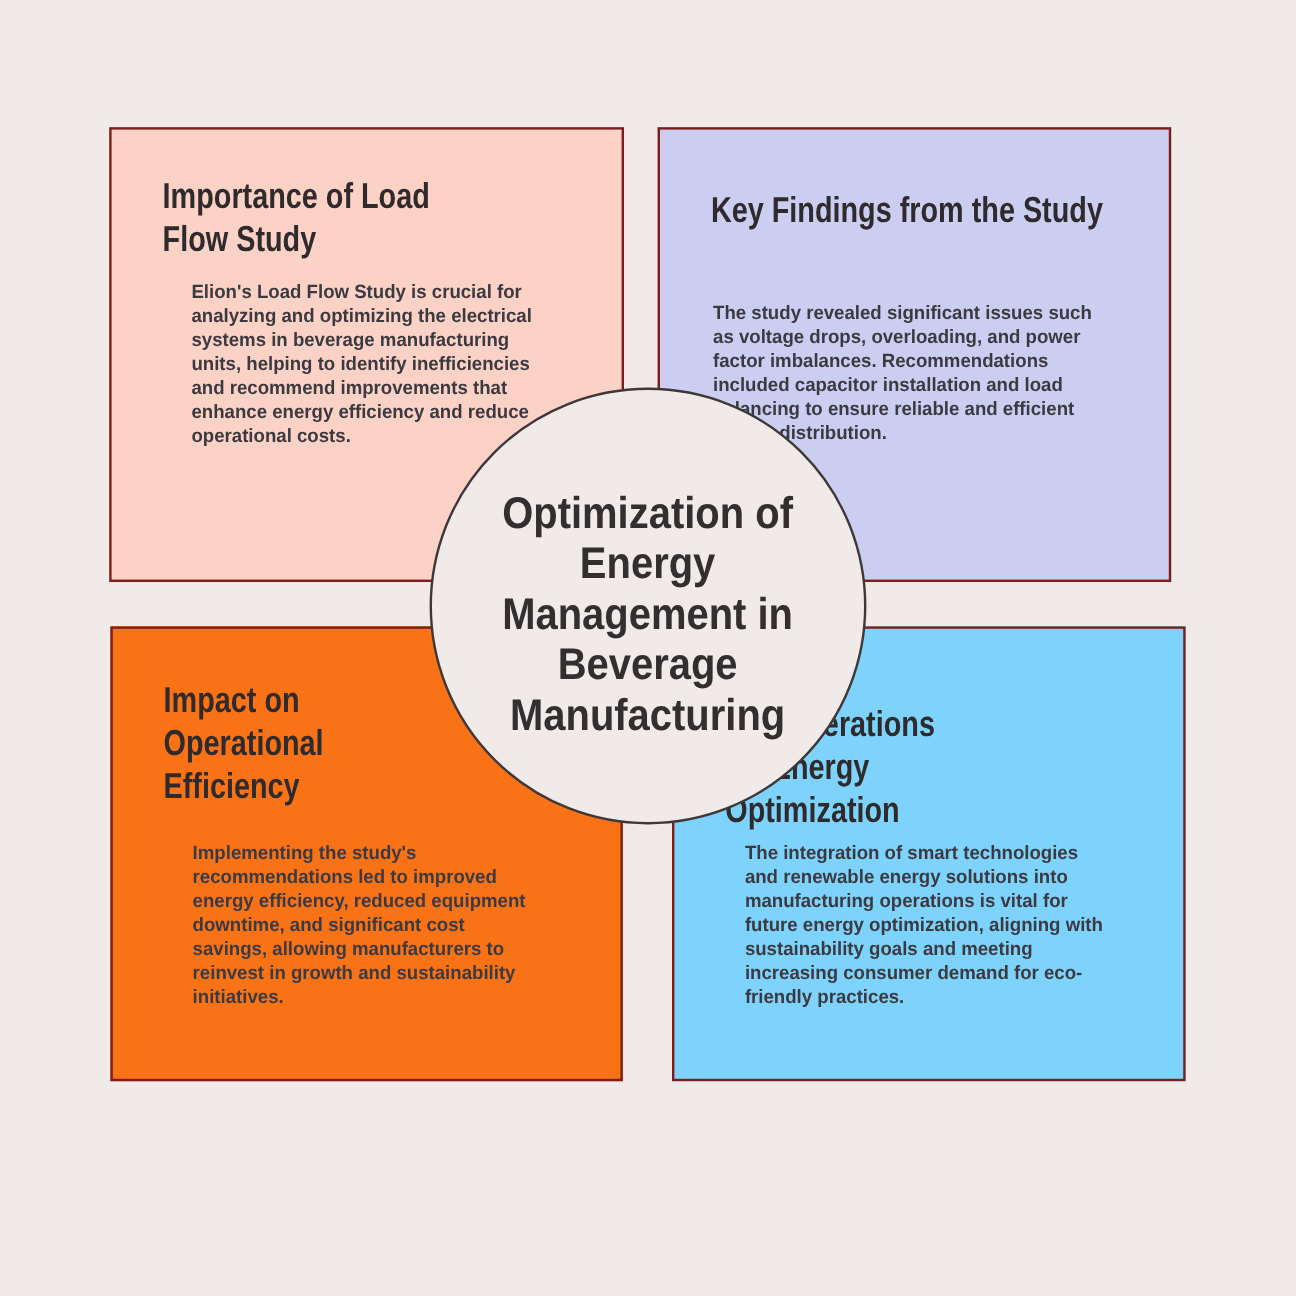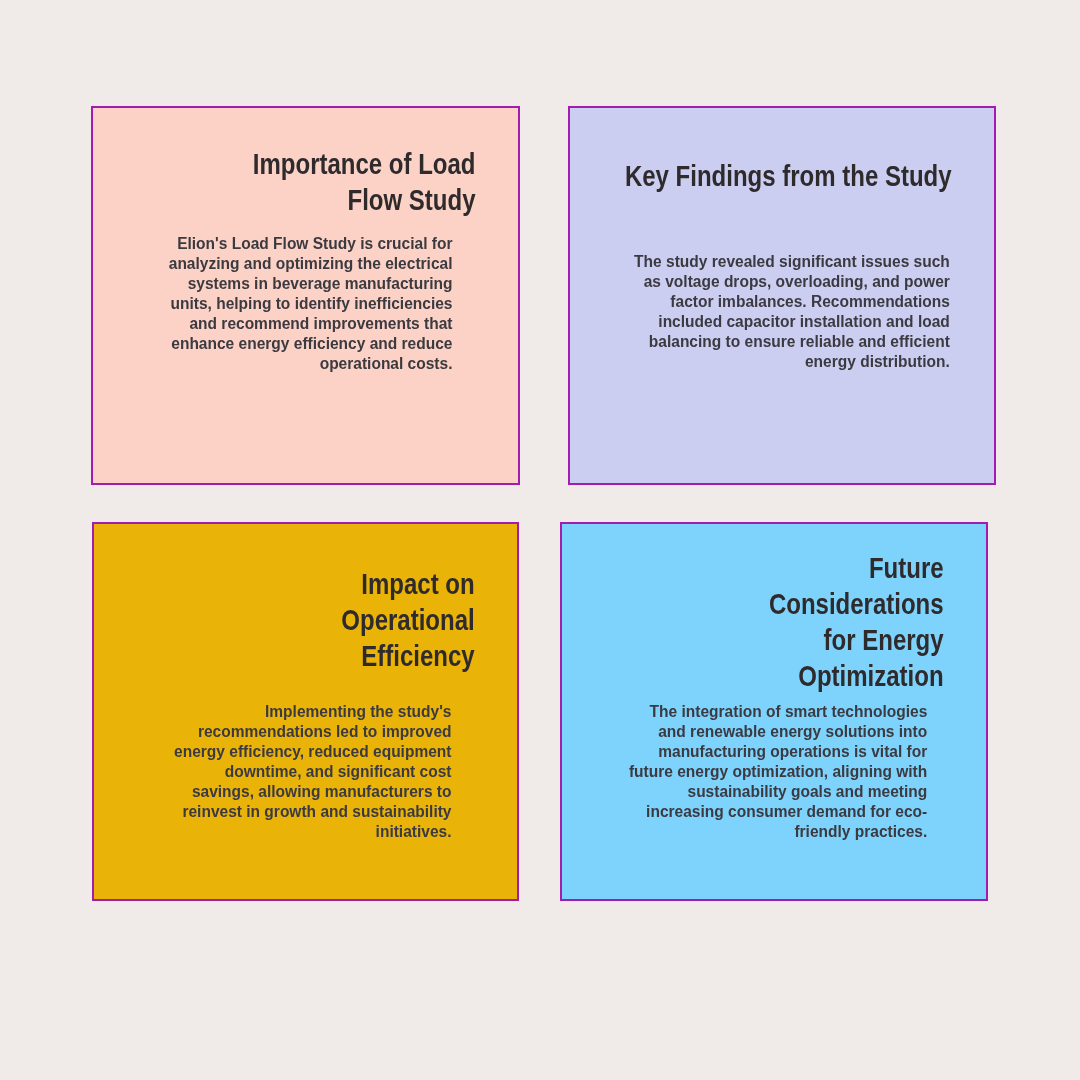--- a/index.html
+++ b/index.html
@@ -11,25 +11,25 @@
   .canvas {
     position: relative;
     width: 1080px;
     height: 1080px;
     background: #f0ebe9;
     overflow: hidden;
   }
   .quadrant {
     position: absolute;
     box-sizing: border-box;
-    border: 2px solid #a21caf;
-    text-align: right;
+    border: 2px solid #7f1d1d;
+    text-align: left;
   }
   .q1 { left: 91px;  top: 106px; width: 429px; height: 379px; padding-top: 38px; }
-  .q2 { left: 568px; top: 106px; width: 428px; height: 379px; padding-top: 50px; }
+  .q2 { left: 548px; top: 106px; width: 428px; height: 379px; padding-top: 50px; }
   .q3 { left: 92px;  top: 522px; width: 427px; height: 379px; padding-top: 42px; }
   .q4 { left: 560px; top: 522px; width: 428px; height: 379px; padding-top: 26px; }
 
   .box-heading {
     font-family: "Liberation Sans", sans-serif;
     font-weight: bold;
     font-size: 30px;
     line-height: 36px;
     color: #2f2b2d;
     white-space: pre;
@@ -88,29 +88,36 @@
     <div class="box-heading">Importance of Load
 Flow Study</div>
     <div class="box-body">Elion's Load Flow Study is crucial for analyzing and optimizing the electrical systems in beverage manufacturing units, helping to identify inefficiencies and recommend improvements that enhance energy efficiency and reduce operational costs.</div>
   </div>
 
   <div class="quadrant q2" style="background: rgb(203, 206, 241);">
     <div class="box-heading">Key Findings from the Study</div>
     <div class="box-body">The study revealed significant issues such as voltage drops, overloading, and power factor imbalances. Recommendations included capacitor installation and load balancing to ensure reliable and efficient energy distribution.</div>
   </div>
 
-  <div class="quadrant q3" style="background: #eab308;">
+  <div class="quadrant q3" style="background: #f97316;">
     <div class="box-heading">Impact on
 Operational
 Efficiency</div>
     <div class="box-body">Implementing the study's recommendations led to improved energy efficiency, reduced equipment downtime, and significant cost savings, allowing manufacturers to reinvest in growth and sustainability initiatives.</div>
   </div>
 
   <div class="quadrant q4" style="background: #7dd3fc;">
     <div class="box-heading">Future
 Considerations
 for Energy
 Optimization</div>
     <div class="box-body">The integration of smart technologies and renewable energy solutions into manufacturing operations is vital for future energy optimization, aligning with sustainability goals and meeting increasing consumer demand for eco-friendly practices.</div>
   </div>
 
+  <div class="center-circle" style="background: rgb(240, 235, 233);">
+    <div class="center-title">Optimization of
+Energy
+Management in
+Beverage
+Manufacturing</div>
+  </div>
 
 </div>
 
 </body></html>

